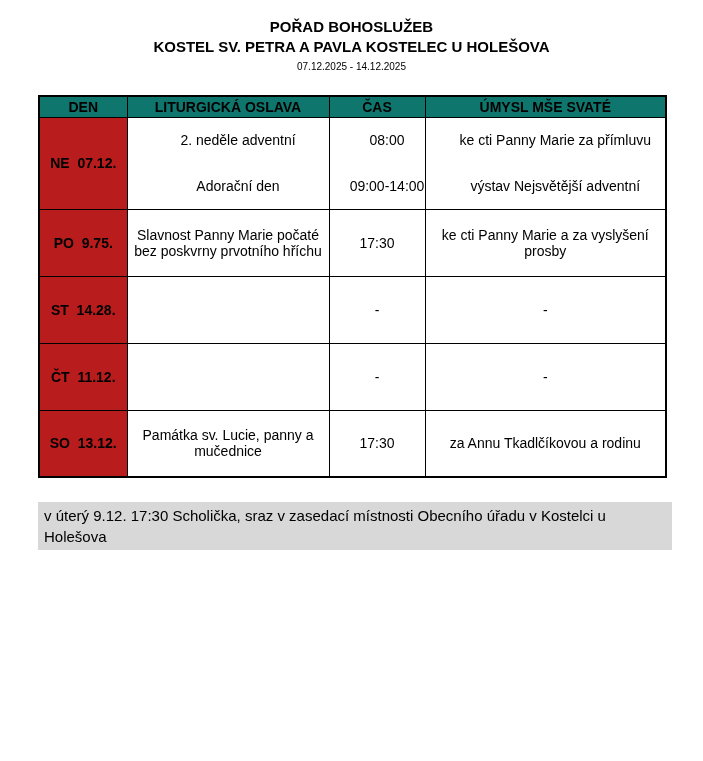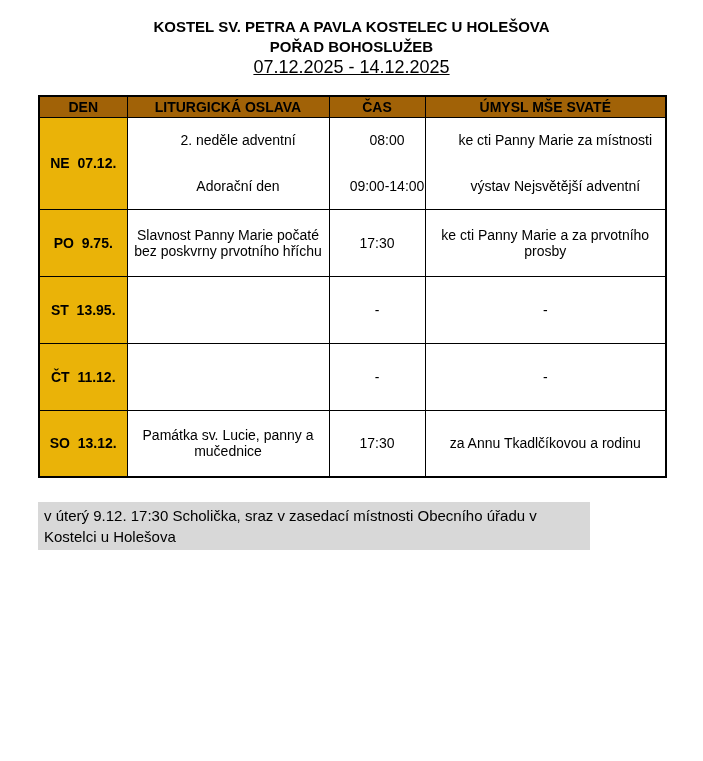--- a/index.html
+++ b/index.html
@@ -19,23 +19,22 @@
   .header {
     padding-top: 17px;
     text-align: center;
   }
   .title-line {
     font-weight: bold;
     font-size: 15px;
     line-height: 20px;
   }
   .date-line {
-    font-size: 18px;
+    font-size: 10px;
     line-height: 20px;
-    text-decoration: underline;
   }
   table.schedule {
     border-collapse: collapse;
     margin: 18px 0 0 38px;
     width: 627px;
     table-layout: fixed;
     font-size: 14px;
   }
   table.schedule th, table.schedule td {
     border: 1px solid #000000;
@@ -44,27 +43,27 @@
     vertical-align: middle;
   }
   table.schedule {
     border: 2px solid #000000;
   }
   th.col-den  { width: 88px; }
   th.col-osl  { width: 202px; }
   th.col-cas  { width: 96px; }
   th.col-umy  { width: 241px; }
   table.schedule thead th {
-    background: #a16207;
+    background: #0f766e;
     font-weight: bold;
     height: 21px;
     font-size: 14px;
   }
   td.day-cell {
-    background: #eab308;
+    background: #b91c1c;
     font-weight: bold;
     text-align: left;
     padding-left: 8px;
     white-space: pre;
   }
   tr.row      { height: 67px; }
   tr.row-tall { height: 91px; }
   td.text-cell { padding: 2px 4px; }
   .twoline {
     display: flex;
@@ -75,36 +74,36 @@
   }
   .twoline > div {
     flex: 1 1 50%;
     display: flex;
     align-items: center;
     justify-content: center;
     padding: 2px 4px;
   }
   .footer-note {
     margin: 24px 0 0 38px;
-    width: 552px;
+    width: 634px;
     background: #d8d8d8;
     font-size: 15px;
     line-height: 21px;
     padding: 3px 6px;
     text-align: left;
   }
 </style>
 </head>
 <body>
 
 <div class="page">
 
   <div class="header">
+    <div class="title-line">POŘAD BOHOSLUŽEB</div>
     <div class="title-line">KOSTEL SV. PETRA A PAVLA KOSTELEC U HOLEŠOVA</div>
-    <div class="title-line">POŘAD BOHOSLUŽEB</div>
     <div class="date-line">07.12.2025 - 14.12.2025</div>
   </div>
 
   <table class="schedule">
     <thead>
       <tr>
         <th class="col-den">DEN</th>
         <th class="col-osl">LITURGICKÁ OSLAVA</th>
         <th class="col-cas">ČAS</th>
         <th class="col-umy">ÚMYSL MŠE SVATÉ</th>
@@ -121,36 +120,36 @@
           </div>
         </td>
         <td>
           <div class="twoline">
             <div>08:00</div>
             <div>09:00-14:00</div>
           </div>
         </td>
         <td>
           <div class="twoline">
-            <div>ke cti Panny Marie za místnosti</div>
+            <div>ke cti Panny Marie za přímluvu</div>
             <div>výstav Nejsvětější adventní</div>
           </div>
         </td>
       </tr>
 
       <tr class="row">
         <td class="day-cell">PO  9.75.</td>
         <td class="text-cell">Slavnost Panny Marie počaté bez poskvrny prvotního hříchu</td>
         <td class="text-cell">17:30</td>
-        <td class="text-cell">ke cti Panny Marie a za prvotního prosby</td>
+        <td class="text-cell">ke cti Panny Marie a za vyslyšení prosby</td>
       </tr>
 
 
       <tr class="row">
-        <td class="day-cell">ST  13.95.</td>
+        <td class="day-cell">ST  14.28.</td>
         <td class="text-cell"></td>
         <td class="text-cell">-</td>
         <td class="text-cell">-</td>
       </tr>
 
       <tr class="row">
         <td class="day-cell">ČT  11.12.</td>
         <td class="text-cell"></td>
         <td class="text-cell">-</td>
         <td class="text-cell">-</td>

